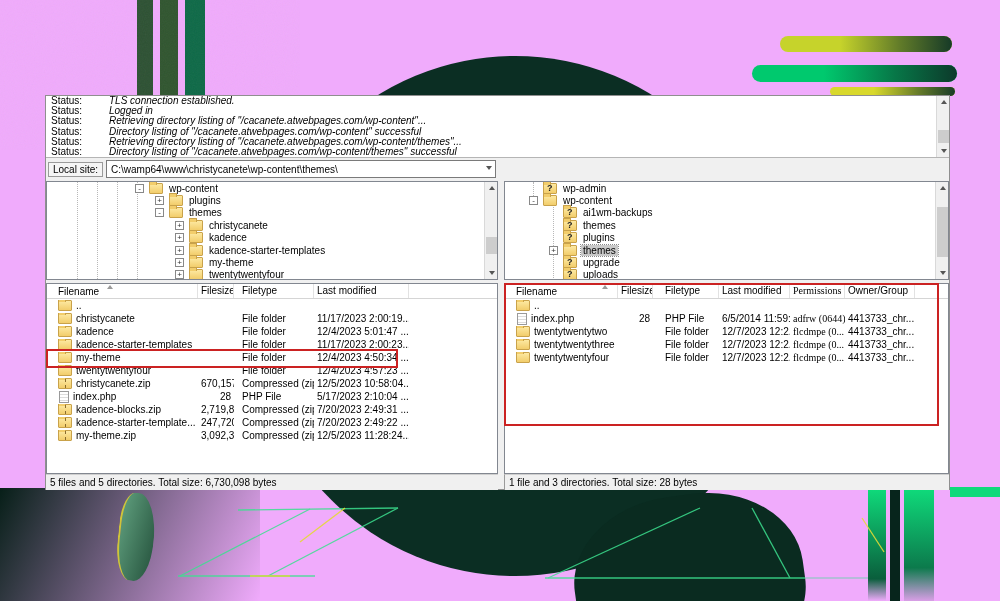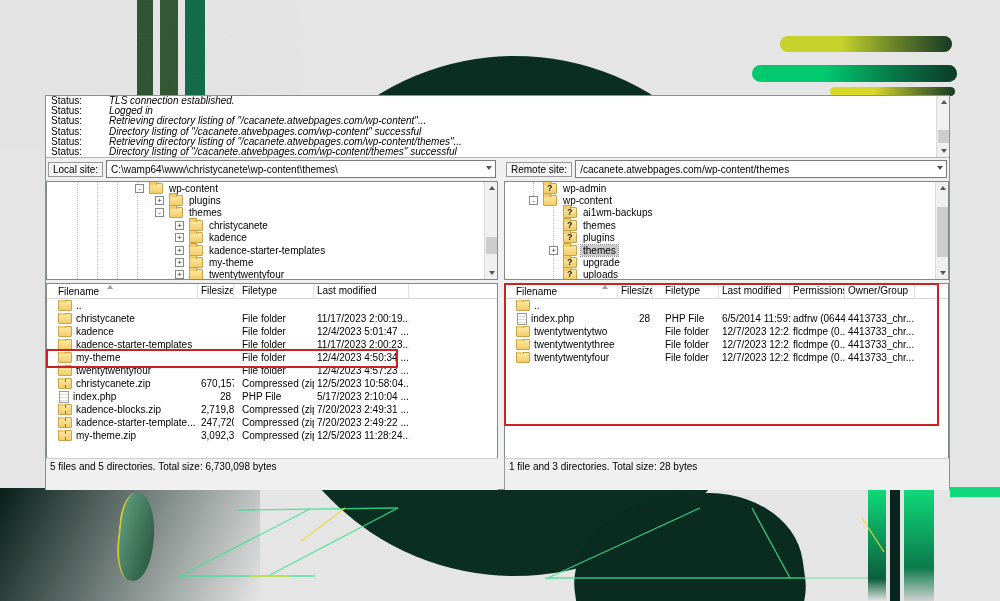--- a/index.html
+++ b/index.html
@@ -84,37 +84,37 @@
   .listbox{position:absolute;left:0;top:124px;right:0;bottom:16px;background:#fff;border:1px solid #828790;box-sizing:border-box;overflow:hidden;}
   .lhead{display:flex;height:14px;border-bottom:1px solid #d5d5d5;align-items:center;position:relative;background:#fff;}
   .hcell{border-right:1px solid #e2e2e2;height:100%;box-sizing:border-box;padding:1px 3px 0;white-space:nowrap;overflow:hidden;}
   .lrow{display:flex;align-items:center;height:13px;white-space:nowrap;}
   .cell{flex:none;overflow:hidden;box-sizing:border-box;padding:0 3px;}
   .c-name{display:flex;align-items:center;gap:4px;margin-left:8px;}
   #local-pane .c-name{width:143px;} #local-pane .c-size{width:36px;text-align:right;}
   #local-pane .c-type{width:80px;padding-left:8px;} #local-pane .c-mod{width:95px;}
   #remote-pane .c-name{width:105px;} #remote-pane .c-size{width:35px;text-align:right;}
   #remote-pane .c-type{width:66px;padding-left:12px;} #remote-pane .c-mod{width:71px;}
-  #remote-pane .c-perm{width:55px;} #remote-pane .c-owner{width:70px;}
+  #remote-pane .c-perm{width:55px;font-family:Liberation Serif, serif;} #remote-pane .c-owner{width:70px;}
   .sort-ind{position:absolute;top:1px;width:0;height:0;border-left:3.5px solid transparent;border-right:3.5px solid transparent;
     border-bottom:4px solid #9a9a9a;}
 
-  .statusbar{position:absolute;left:0;right:0;bottom:0;height:32px;background:#f0f0f0;border-top:1px solid #cfcfcf;
+  .statusbar{position:absolute;left:0;right:0;bottom:0;height:16px;background:#f0f0f0;border-top:1px solid #cfcfcf;
     line-height:15px;padding-left:4px;box-sizing:border-box;white-space:nowrap;overflow:hidden;}
   #remote-pane .statusbar{border-left:1px solid #9a9a9a;}
 
   
   .hl{position:absolute;z-index:30;border:2px solid #cb2222;background:transparent;}
   #hl-local{left:46px;top:349px;width:348px;height:15px;}
   #hl-remote{left:504px;top:283px;width:431px;height:139px;}
 </style>
 </head>
 <body>
 
-<div id="stage" style="background-color: #e5e5e5;">
+<div id="stage" style="background-color: #f0abfc;">
 
   <div class="bg" id="bg-circle" style="background-color: rgb(11, 46, 35);"></div>
   <div class="bg vstripe" id="stripe1" style="background-color: rgb(45, 81, 51);"></div>
   <div class="bg vstripe" id="stripe2" style="background-color: rgb(48, 85, 47);"></div>
   <div class="bg vstripe" id="stripe3" style="background-color: rgb(14, 105, 71);"></div>
   <div class="bg hbar" id="hbar1" style="background-color: rgb(198, 211, 43);"></div>
   <div class="bg hbar" id="hbar2" style="background-color: rgb(0, 201, 110);"></div>
   <div class="bg hbar" id="hbar3" style="background-color: rgb(216, 216, 44);"></div>
   <div class="bg" id="bl-shadow"></div>
   <div class="bg" id="bc-ellipse"></div>
@@ -387,27 +387,20 @@
               <span class="cell c-type">Compressed (zipp...</span>
               <span class="cell c-mod">12/5/2023 11:28:24...</span>
             </div>
           </div>
       </div>
 
       <div class="statusbar">5 files and 5 directories. Total size: 6,730,098 bytes</div>
     </div>
 
     <div class="pane" id="remote-pane">
-      <div class="sitebar">
-        <span class="sitelabel">Remote site:</span>
-        <span class="combo">
-          <span>/cacanete.atwebpages.com/wp-content/themes</span>
-          <span class="combo-arrow tri-down"></span>
-        </span>
-      </div>
 
       <div class="treebox" id="remote-tree">
         <div class="guide" style="left:28px;height:20px;bottom:auto;"></div>
         <div class="guide" style="left:48px;top:18px;height:80px;bottom:auto;"></div>
         <div>
 
             <div class="trow d0">
               <span class="tbox"></span>
               <span class="ficon ticon folder-q"></span>
               <span class="tlabel">wp-admin</span>

